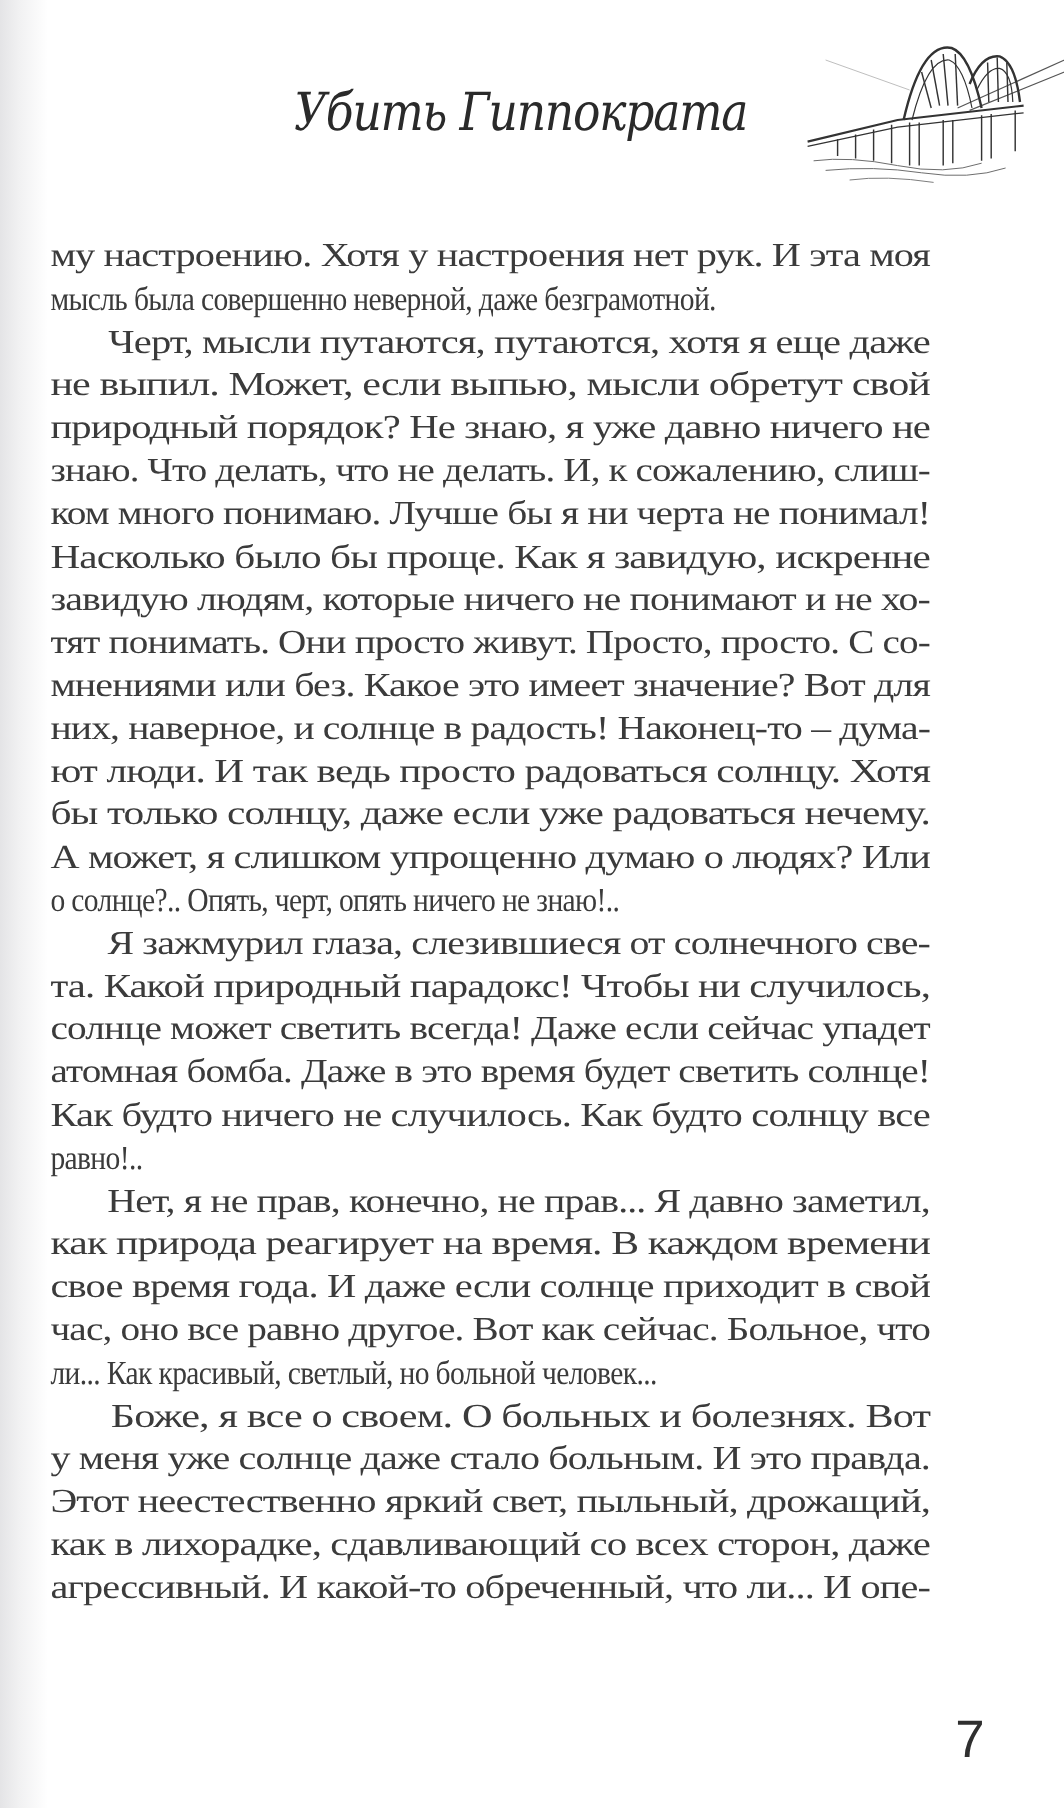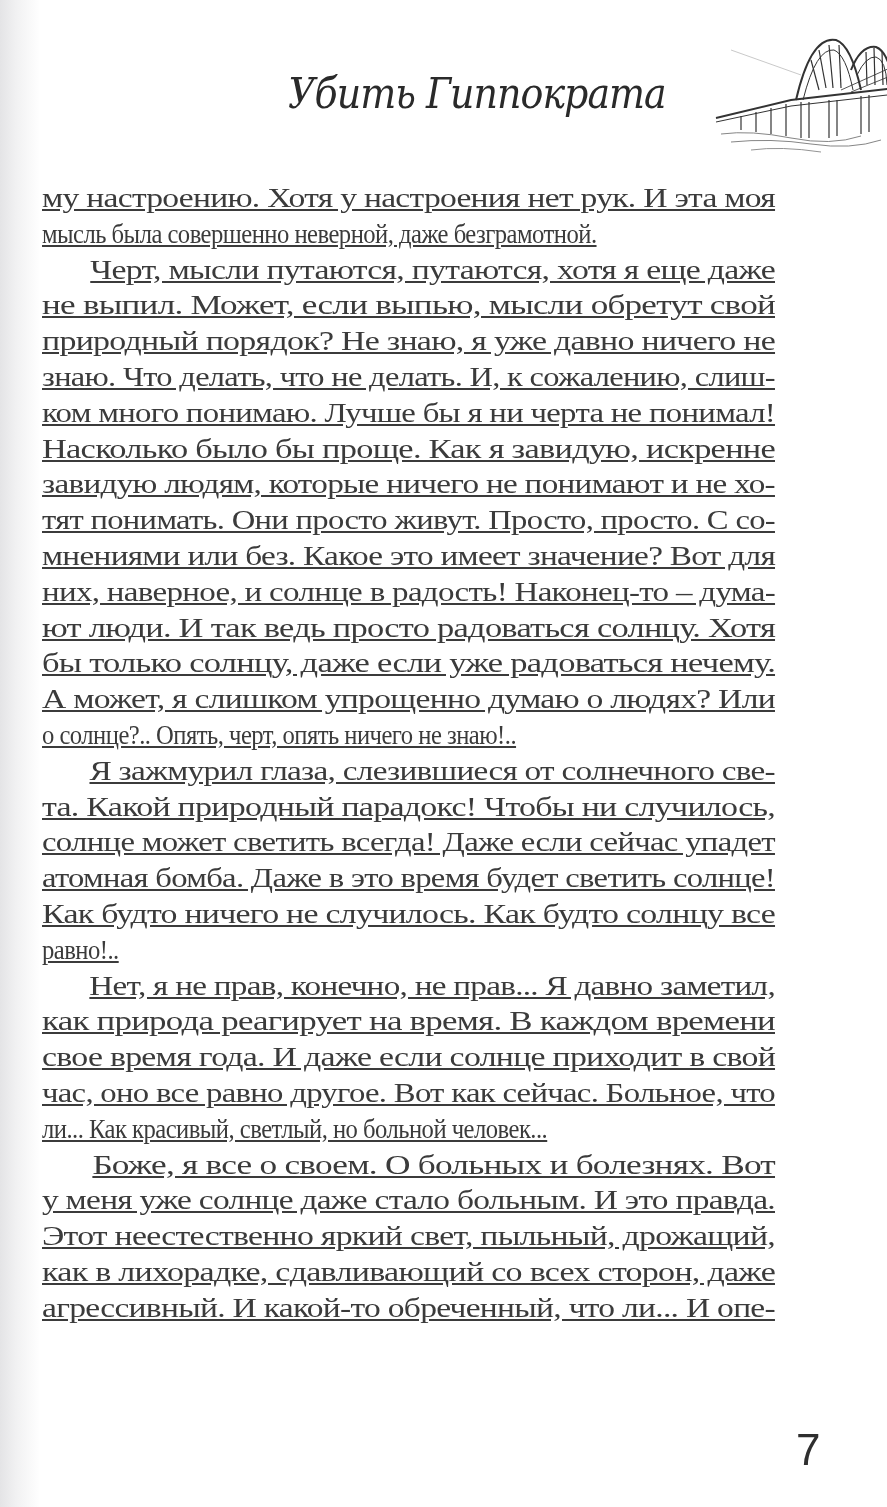--- a/index.html
+++ b/index.html
@@ -16,21 +16,20 @@
       position: absolute;
       left: 0; top: 0; bottom: 0;
       width: 40px;
       background: linear-gradient(to right, #e4e4e6 0%, #f1f1f2 40%, #ffffff 100%);
     }
     .running-head {
       position: absolute;
       left: 0; top: 0;
       width: 762px;
       height: 180px;
-      margin-left: 43px;
     }
     .title {
       position: absolute;
       left: 245px;
       top: 68px;
       font-family: "DejaVu Serif", serif;
       font-style: italic;
       font-size: 38px;
       color: #2a2a2a;
       letter-spacing: -1px;
@@ -40,23 +39,22 @@
     .bridge {
       position: absolute;
       left: 668px;
       top: 30px;
       width: 219px;
       height: 130px;
     }
     .text-block {
       position: absolute;
       left: 42px;
-      top: 180px;
+      top: 196px;
       width: 733px;
-      text-decoration: underline;
     }
     .line {
       display: block;
       height: 35.8px;
       line-height: 35.8px;
       font-size: 28px;
       white-space: nowrap;
       text-align: justify;
       text-align-last: justify;
       letter-spacing: -0.6px;

